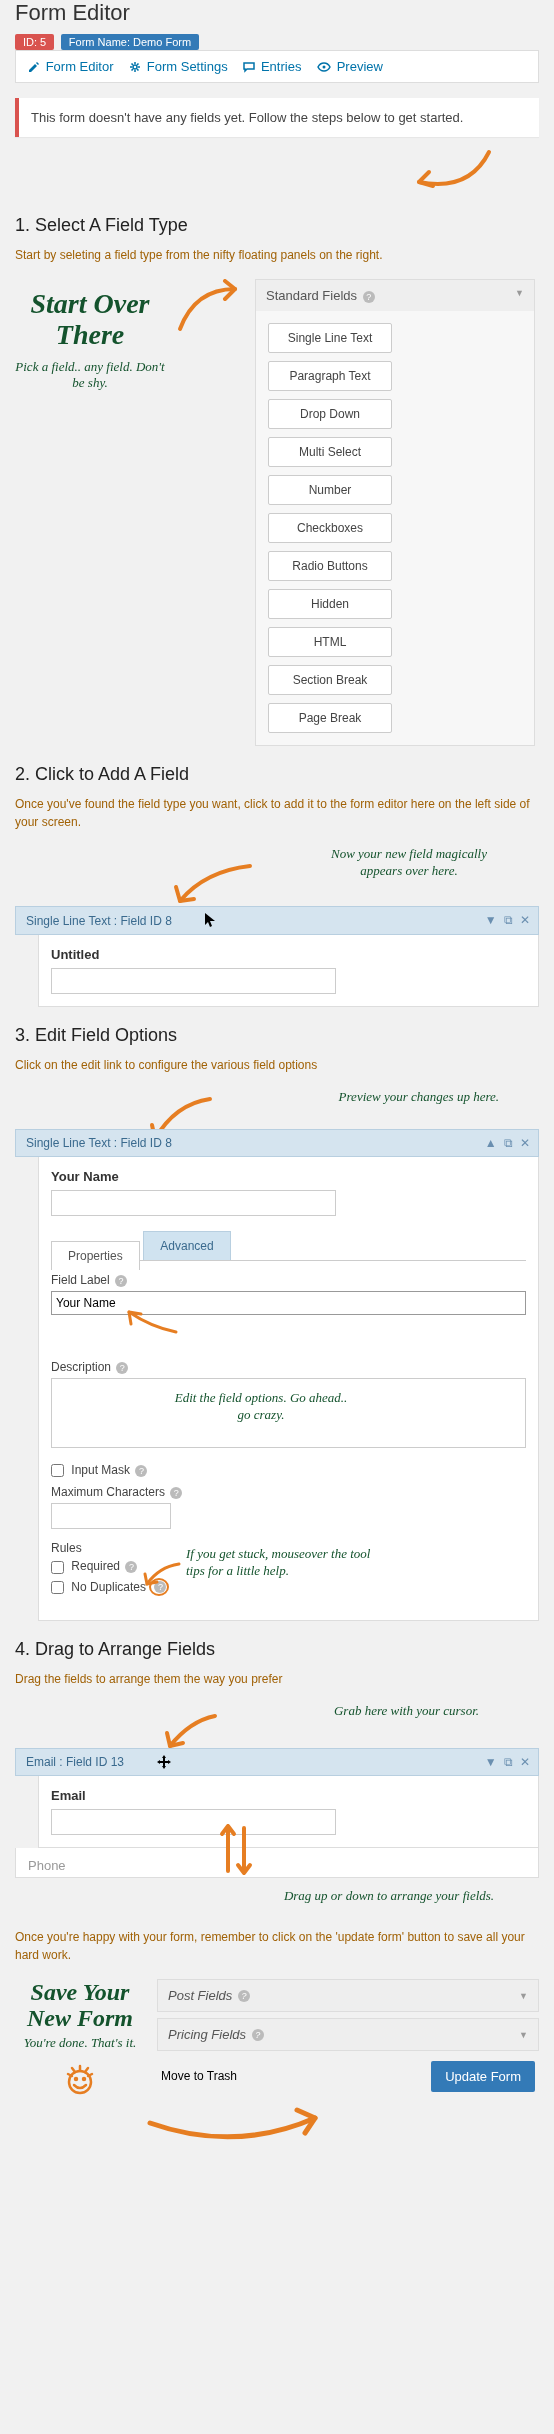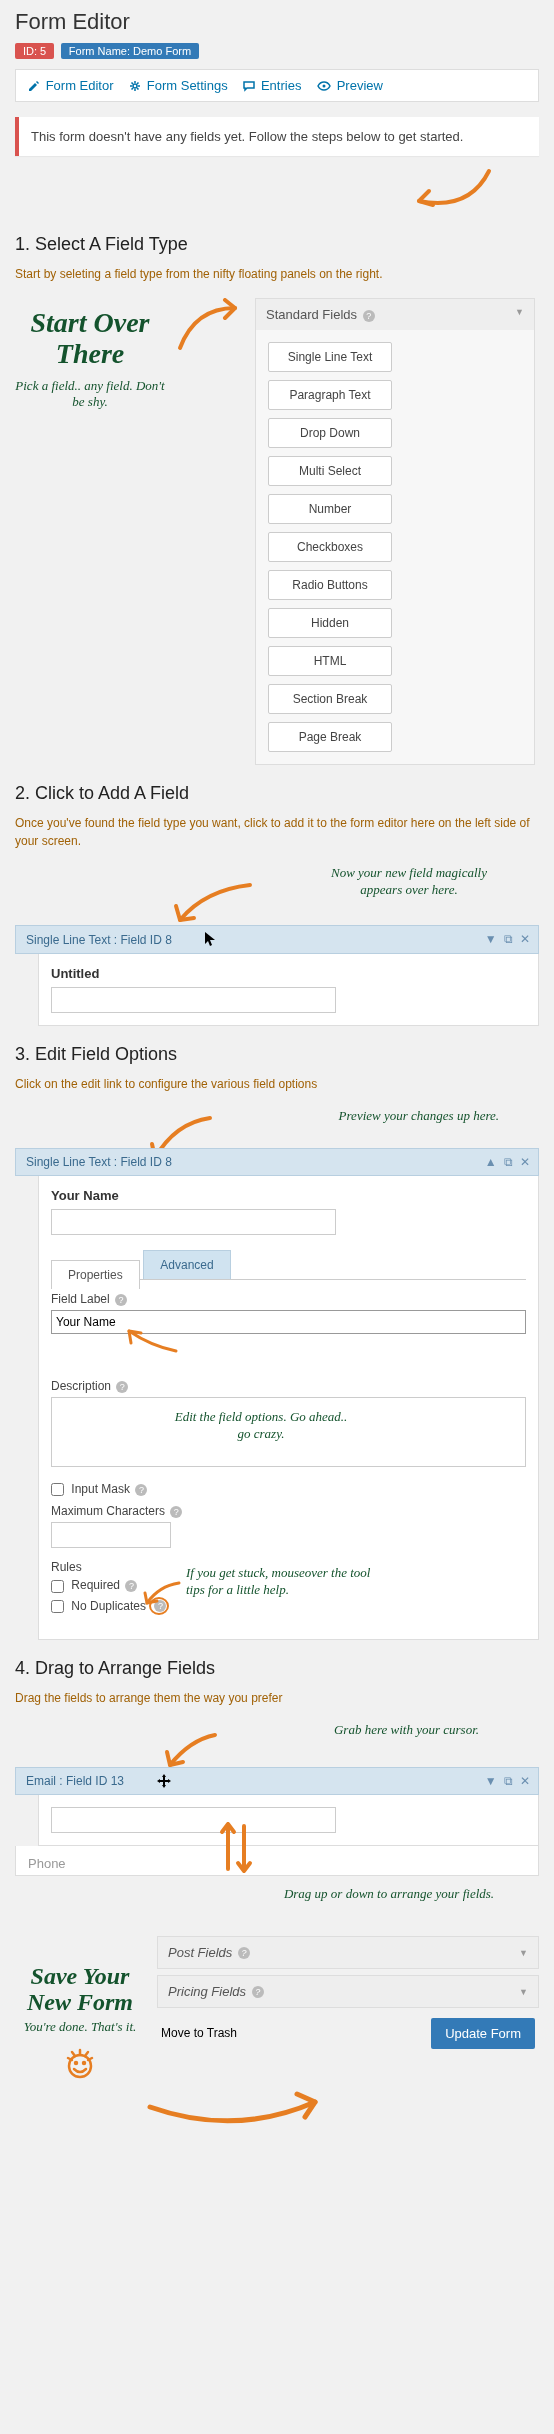--- a/index.html
+++ b/index.html
@@ -1,19 +1,19 @@
 <!DOCTYPE html>
 <html><head>
 <meta charset="utf-8">
 <style>
 * { box-sizing: border-box; margin: 0; padding: 0; }
 body { font-family: -apple-system, Arial, sans-serif; background: #f1f1f1; width: 554px; color: #333; font-size: 13px; }
-.page { padding: 9px 15px; }
+.page { padding: 0 15px; }
 h1 { font-size: 22px; font-weight: normal; color: #333; margin-bottom: 8px; }
-.meta-row { margin-bottom: 10px; }
+.meta-row { }
 .badge { display: inline-block; padding: 2px 8px; border-radius: 2px; color: #fff; font-size: 11px; margin-right: 3px; }
 .badge-red { background: #d9534f; }
 .badge-blue { background: #337ab7; }
 .tabs { background: #fff; border: 1px solid #ddd; padding: 8px 12px; margin-bottom: 15px; }
 .tabs a { color: #0073aa; text-decoration: none; margin-right: 12px; font-size: 13px; }
 .tabs svg { vertical-align: -2px; margin-right: 2px; }
 .notice { background: #fff; border-left: 4px solid #d9534f; padding: 12px; margin-bottom: 20px; color: #444; font-size: 13px; box-shadow: 0 1px 1px rgba(0,0,0,.04); }
 h2 { font-size: 18px; font-weight: normal; margin: 18px 0 10px; color: #222; }
 p.intro { color: #a16207; font-size: 12px; margin-bottom: 15px; line-height: 1.5; }
 .handwriting { font-family: "Comic Sans MS", cursive; color: #14532d; font-style: italic; }
@@ -231,38 +231,40 @@
   <svg style="vertical-align:-3px;margin-left:30px;" width="14" height="14" viewBox="0 0 14 14">
         <path fill="#000" d="M7 0l2 3H8v3h3V5l3 2-3 2V8H8v3h1l-2 3-2-3h1V8H3v1L0 7l3-2v1h3V3H5z"></path>
       </svg>
   <span class="icons">
     <span>▼</span>
     <span>⧉</span>
     <span>✕</span>
   </span>
 </div>
 <div class="field-body">
+  <span class="field-label-text">Email</span>
   <input class="text-input" type="text" style="">
 </div>
 <div class="phone-bar rel" style="color:#999;padding-bottom:4px;">
   <span>Phone</span>
   <svg class="abs" style="left:200px;top:-30px;" width="40" height="65" viewBox="0 0 40 65">
         <path fill="none" stroke="#e67e22" stroke-width="4" stroke-linecap="round" d="M12 8 v45 M12 8 l-6 8 M12 8 l6 8"></path>
         <path fill="none" stroke="#e67e22" stroke-width="4" stroke-linecap="round" d="M28 55 v-45 M28 55 l-6 -8 M28 55 l6 -8"></path>
       </svg>
 </div>
 
 <div class="rel" style="height:50px;">
   <div class="handwriting small abs" style="right:40px;top:10px;width:220px;text-align:center;">Drag up or down to arrange your fields.</div>
 </div>
 
+<p class="intro">Once you're happy with your form, remember to click on the 'update form' button to save all your hard work.</p>
 
 <div class="bottom-row">
   <div class="bottom-left">
-    <div class="handwriting big" style="font-size:24px;margin-top:27px;">Save Your New Form</div>
+    <div class="handwriting big" style="font-size:24px;">Save Your New Form</div>
     <div class="handwriting small" style="margin-top:4px;">You're done. That's it.</div>
     <div class="smiley" style="margin-top:8px;">
       <svg width="40" height="40" viewBox="0 0 40 40">
             <g fill="none" stroke="#e67e22" stroke-width="2.5" stroke-linecap="round">
               <circle cx="20" cy="22" r="11"></circle>
               <circle cx="16" cy="19" r="1" fill="#e67e22"></circle>
               <circle cx="24" cy="19" r="1" fill="#e67e22"></circle>
               <path d="M14 25 q6 6 12 0"></path>
               <path d="M20 6v5M12 8l3 4M28 8l-3 4M8 14l4 2M32 14l-4 2"></path>
             </g>

